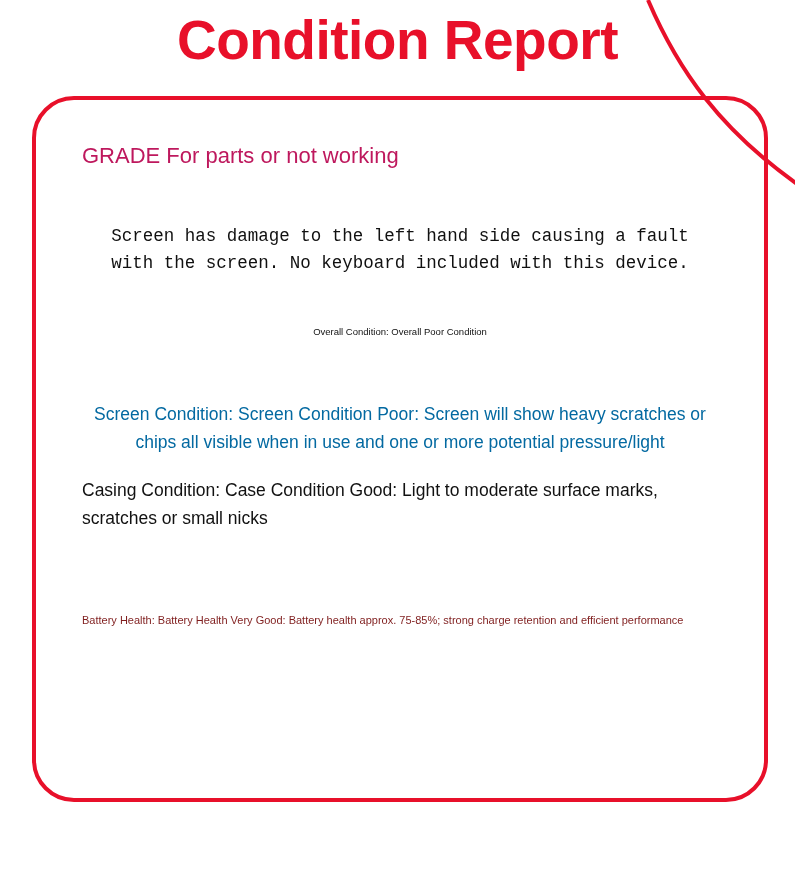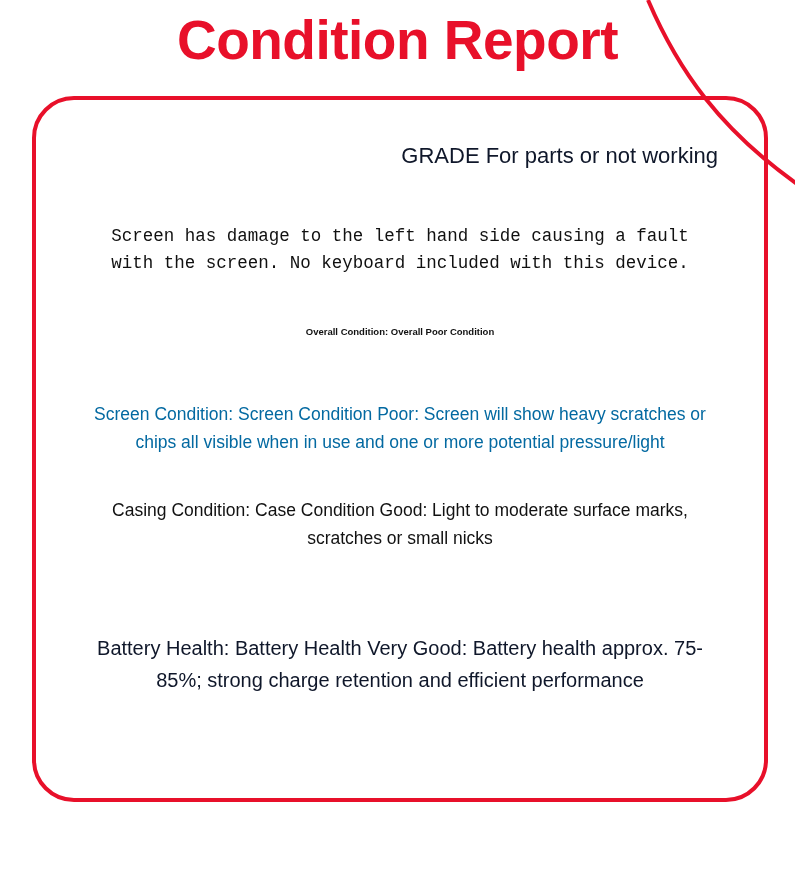--- a/index.html
+++ b/index.html
@@ -66,67 +66,64 @@
     left: 52px;
     top: 96px;
     width: 696px;
     height: 706px;
     box-sizing: border-box;
     padding: 0 30px;
   }
 
   .grade-line {
     margin-top: 46px;
-    text-align: right;
+    text-align: left;
     font-size: 22px;
-    color: #0f172a;
+    color: #be185d;
     line-height: 1.3;
   }
 
   .damage-note {
     margin-top: 52px;
     text-align: center;
     font-size: 17.5px;
     line-height: 1.55;
     color: #111111;
     padding: 0 10px;
     font-family: Liberation Mono, monospace;
   }
 
   .overall-condition {
     margin-top: 48px;
     text-align: center;
     font-size: 9.5px;
     color: #111111;
     line-height: 1.4;
-    font-weight: bold;
   }
 
   .screen-condition {
     margin-top: 62px;
     text-align: center;
     font-size: 17.5px;
     line-height: 1.6;
     color: #0369a1;
   }
 
   .casing-condition {
-    margin-top: 40px;
-    text-align: center;
+    margin-top: 20px;
     font-size: 17.5px;
     line-height: 1.6;
     color: #111111;
   }
 
   .battery-health {
     margin-top: 80px;
-    text-align: center;
-    font-size: 20px;
+    font-size: 11px;
     line-height: 1.6;
-    color: #0f172a;
+    color: #7f1d1d;
   }
 </style>
 </head>
 <body>
 
 <div class="page">
 
   <div class="title">Condition Report</div>
 
   <svg class="swoosh" viewBox="0 0 200 210" xmlns="http://www.w3.org/2000/svg">

